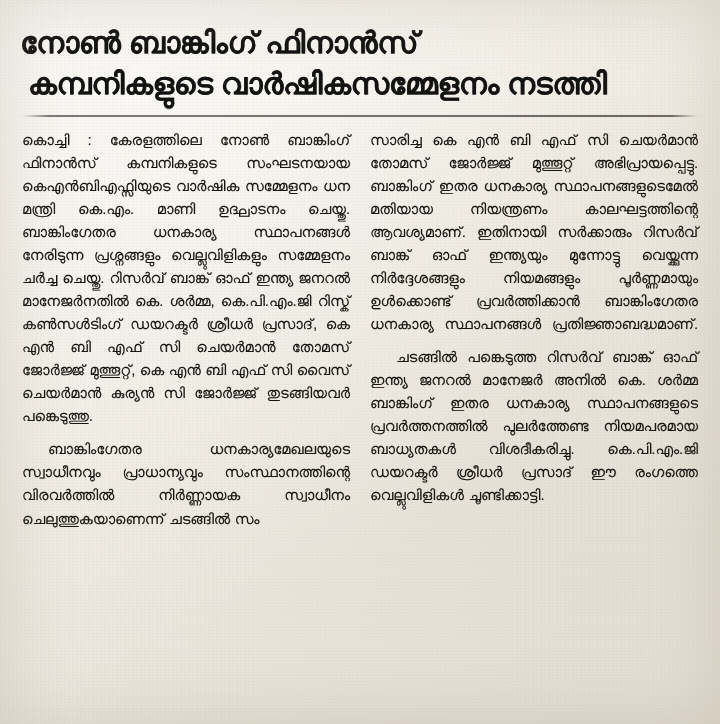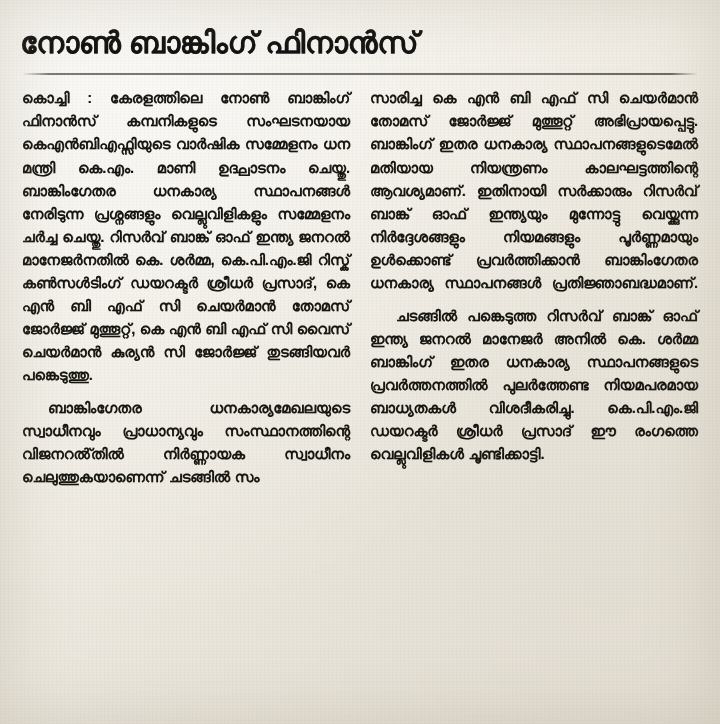--- a/index.html
+++ b/index.html
@@ -75,21 +75,20 @@
   .col p {
     margin: 0 0 2px 0;
     color: #16150f;
     font-family: "Liberation Sans", sans-serif;
     font-size: 14.6px;
     line-height: 1.58;
     text-align: justify;
     text-align-last: justify;
     word-spacing: 0.5px;
     text-shadow: 0.3px 0 0 rgba(0,0,0,0.35);
-    font-weight: bold;
   }
   .col p.last-natural {
     text-align-last: left;
   }
   .col p.indent {
     text-indent: 26px;
   }
   .col p + p {
     margin-top: 10px;
   }
@@ -102,29 +101,30 @@
     box-shadow: inset 0 0 70px rgba(150,140,120,0.28);
   }
 </style>
 </head>
 <body>
 
 <div class="page">
 
   <div class="headline">
     <span class="line line1">നോൺ ബാങ്കിംഗ് ഫിനാൻസ്</span>
+    <span class="line line2">കമ്പനികളുടെ വാർഷികസമ്മേളനം നടത്തി</span>
   </div>
 
   <div class="rule"></div>
 
   <div class="columns">
 
     <div class="col">
       <p>കൊച്ചി : കേരളത്തിലെ നോൺ ബാങ്കിംഗ് ഫിനാൻസ് കമ്പനികളുടെ സംഘടനയായ കെഎൻബിഎഫ്സിയുടെ വാർഷിക സമ്മേളനം ധന മന്ത്രി കെ.എം. മാണി ഉദ്ഘാടനം ചെയ്തു. ബാങ്കിംഗേതര ധനകാര്യ സ്ഥാപനങ്ങൾ നേരിടുന്ന പ്രശ്നങ്ങളും വെല്ലുവിളികളും സമ്മേളനം ചർച്ച ചെയ്തു. റിസർവ് ബാങ്ക് ഓഫ് ഇന്ത്യ ജനറൽ മാനേജർനതിൽ കെ. ശർമ്മ, കെ.പി.എം.ജി റിസ്ക് കൺസൾടിംഗ് ഡയറക്ടർ ശ്രീധർ പ്രസാദ്, കെ എൻ ബി എഫ് സി ചെയർമാൻ തോമസ് ജോർജ്ജ് മുത്തൂറ്റ്, കെ എൻ ബി എഫ് സി വൈസ് ചെയർമാൻ കുര്യൻ സി ജോർജ്ജ് തുടങ്ങിയവർ പങ്കെടുത്തു.</p>
-      <p class="indent last-natural">ബാങ്കിംഗേതര ധനകാര്യമേഖലയുടെ സ്വാധീനവും പ്രാധാന്യവും സംസ്ഥാനത്തിന്റെ വിജനറൽ്തിൽ നിർണ്ണായക സ്വാധീനം ചെലുത്തുകയാണെന്ന് ചടങ്ങിൽ സം</p>
+      <p class="indent last-natural">ബാങ്കിംഗേതര ധനകാര്യമേഖലയുടെ സ്വാധീനവും പ്രാധാന്യവും സംസ്ഥാനത്തിന്റെ വിരവർത്തിൽ നിർണ്ണായക സ്വാധീനം ചെലുത്തുകയാണെന്ന് ചടങ്ങിൽ സം</p>
     </div>
 
     <div class="col">
       <p>സാരിച്ച കെ എൻ ബി എഫ് സി ചെയർമാൻ തോമസ് ജോർജ്ജ് മുത്തൂറ്റ് അഭിപ്രായപ്പെട്ടു. ബാങ്കിംഗ് ഇതര ധനകാര്യ സ്ഥാപനങ്ങളുടെമേൽ മതിയായ നിയന്ത്രണം കാലഘട്ടത്തിന്റെ ആവശ്യമാണ്. ഇതിനായി സർക്കാരും റിസർവ് ബാങ്ക് ഓഫ് ഇന്ത്യയും മുന്നോട്ടു വെയ്ക്കുന്ന നിർദ്ദേശങ്ങളും നിയമങ്ങളും പൂർണ്ണമായും ഉൾക്കൊണ്ട് പ്രവർത്തിക്കാൻ ബാങ്കിംഗേതര ധനകാര്യ സ്ഥാപനങ്ങൾ പ്രതിജ്ഞാബദ്ധമാണ്.</p>
       <p class="indent last-natural">ചടങ്ങിൽ പങ്കെടുത്ത റിസർവ് ബാങ്ക് ഓഫ് ഇന്ത്യ ജനറൽ മാനേജർ അനിൽ കെ. ശർമ്മ ബാങ്കിംഗ് ഇതര ധനകാര്യ സ്ഥാപനങ്ങളുടെ പ്രവർത്തനത്തിൽ പുലർത്തേണ്ട നിയമപരമായ ബാധ്യതകൾ വിശദീകരിച്ചു. കെ.പി.എം.ജി ഡയറക്ടർ ശ്രീധർ പ്രസാദ് ഈ രംഗത്തെ വെല്ലുവിളികൾ ചൂണ്ടിക്കാട്ടി.</p>
     </div>
 
   </div>
 
   <div class="vignette"></div>

